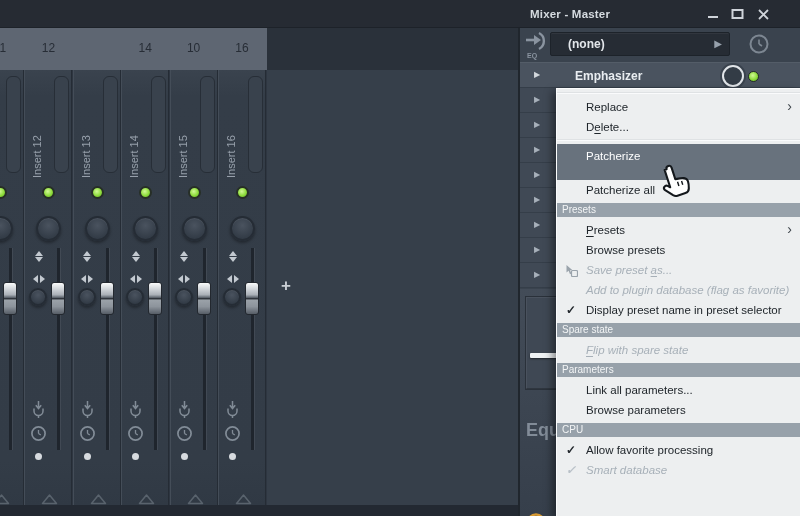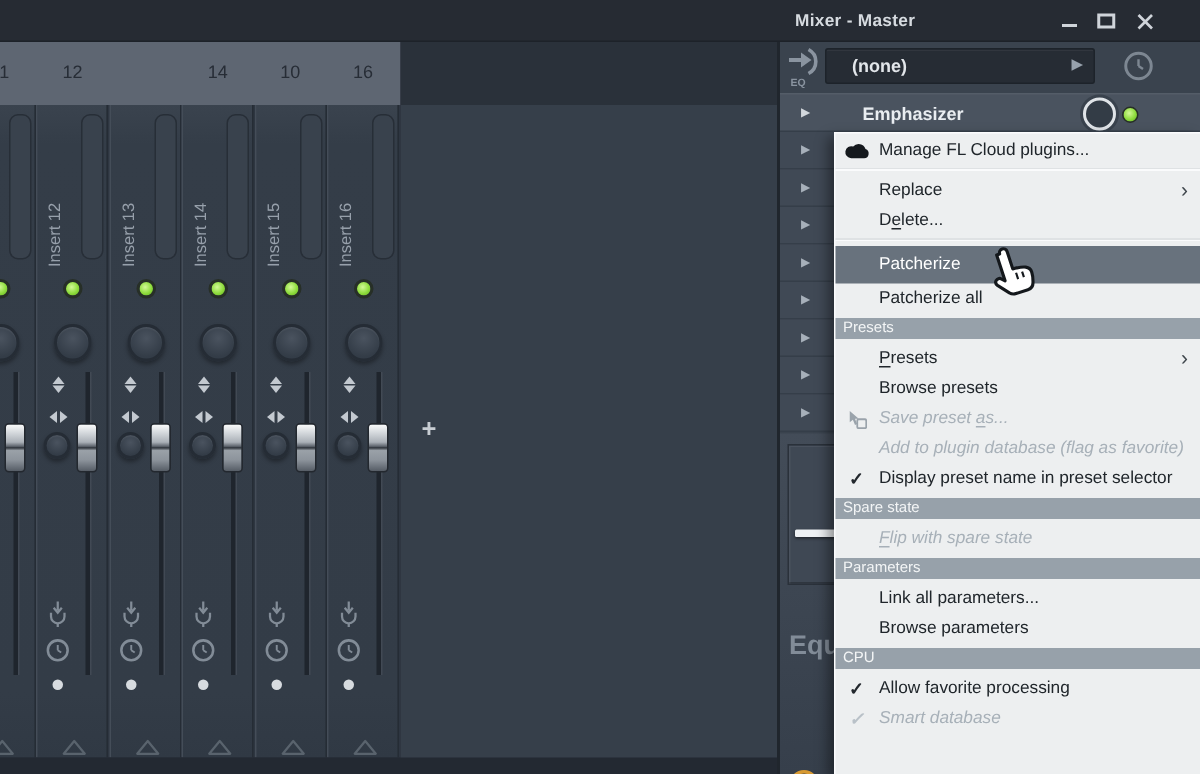--- a/index.html
+++ b/index.html
@@ -74,21 +74,21 @@
     box-shadow:inset 1px 1px 0 rgba(255,255,255,.06), inset -1px -1px 0 rgba(0,0,0,.25);}
   #rhandle{position:absolute;left:4px;top:56px;width:32px;height:5px;background:#eef1f3;border-radius:1px;box-shadow:0 1px 2px rgba(0,0,0,.5);}
   #biglabel{position:absolute;left:6px;top:131px;font-size:18px;font-weight:bold;color:#828c98;}
   #oclock{position:absolute;left:5px;top:223px;width:22px;height:22px;}
 
   
   #menu{position:absolute;left:556px;top:88px;width:244px;height:428px;background:#edeff0;
     border-left:1px solid #fbfcfd;border-top:1px solid #fbfcfd;box-shadow:-4px 3px 8px rgba(0,0,0,.4);padding-top:1px;}
   .mi{position:relative;height:20px;line-height:20px;font-size:11.5px;color:#20262b;padding-left:29px;white-space:nowrap;}
   .mi u{text-underline-offset:2px;}
-  .mi.hl{height:25px;line-height:24px;background:#68727d;color:#fff;}
+  .mi.hl{height:36px;line-height:24px;background:#68727d;color:#fff;}
   .mi.dis{color:#a7b0b8;font-style:italic;}
   .gut{position:absolute;left:0;top:0;width:28px;height:100%;display:flex;align-items:center;justify-content:center;}
   .gut.chk{font-size:12px;font-weight:bold;color:#23282d;}
   .mi.dis .gut.chk{color:#b9c1c8;}
   .sub{position:absolute;right:8px;top:-1px;font-size:14px;color:#3f464c;}
   .mh{position:relative;height:20px;}
   .mh .band{position:absolute;left:0;right:0;top:3px;bottom:3px;background:#97a1aa;color:#f3f5f6;font-size:10px;line-height:14px;padding-left:5px;}
   .msep{height:7px;background:linear-gradient(180deg,transparent 2px,#dfe2e4 2px,#dfe2e4 3px,#fafbfc 3px,#fafbfc 4px,transparent 4px);}
 
   
@@ -345,25 +345,20 @@
       <div id="oclock">
         <svg width="22" height="22">
             <circle cx="11" cy="11" r="8.5" fill="none" stroke="#d89a32" stroke-width="2.4"></circle>
             <path d="M11 11 V6.8 M11 11 L13.8 12.8" stroke="#d89a32" stroke-width="1.8"></path>
           </svg>
       </div>
     </div>
   </div>
 
   <div id="menu">
-      <div class="mi"><span class="gut">
-          <svg width="17" height="11">
-            <path d="M4.5 10.5 a4 4 0 1 1 1.3 -7.8 A4.8 4.8 0 0 1 14 4.3 a3.2 3.2 0 0 1 -.9 6.2 z" fill="#15191d"></path>
-          </svg>
-        </span><span>Manage FL Cloud plugins...</span></div>
       <div class="msep"></div>
       <div class="mi"><span class="gut"></span><span>Replace</span><span class="sub">›</span></div>
       <div class="mi"><span class="gut"></span><span>D<u>e</u>lete...</span></div>
       <div class="msep"></div>
       <div class="mi hl"><span class="gut"></span><span>Patcherize</span></div>
       <div class="mi"><span class="gut"></span><span>Patcherize all</span></div>
       <div class="mh">
         <div class="band">Presets</div>
       </div>
       <div class="mi"><span class="gut"></span><span><u>P</u>resets</span><span class="sub">›</span></div>

